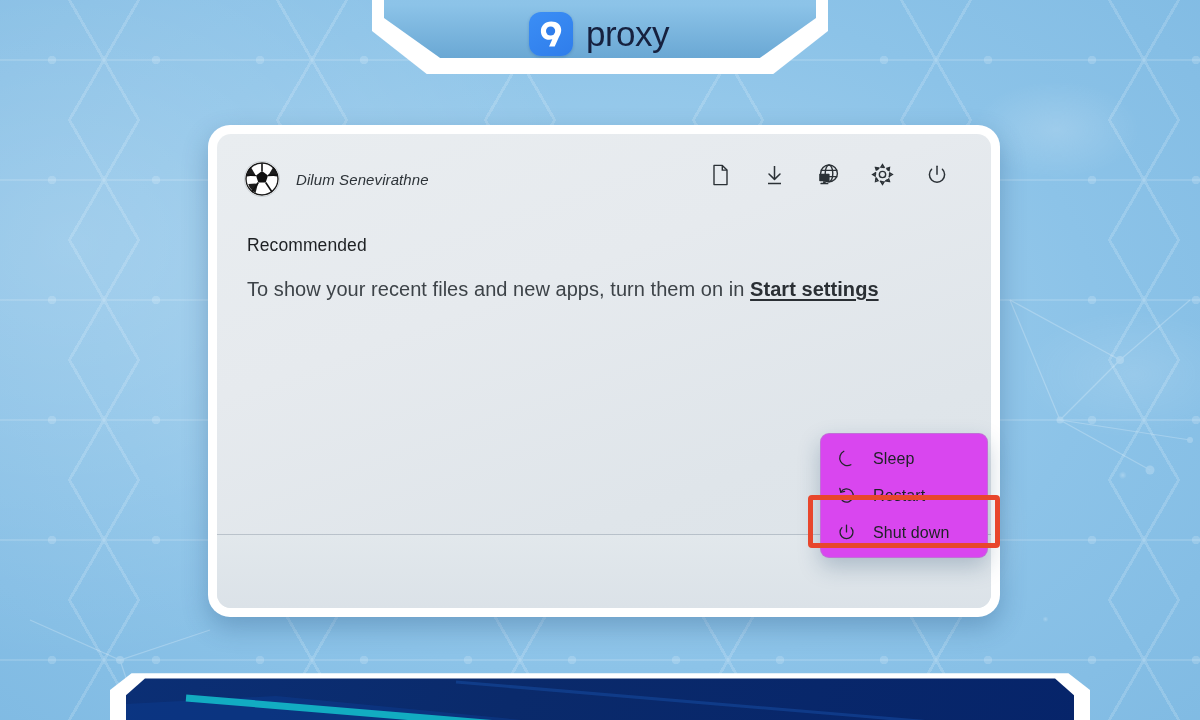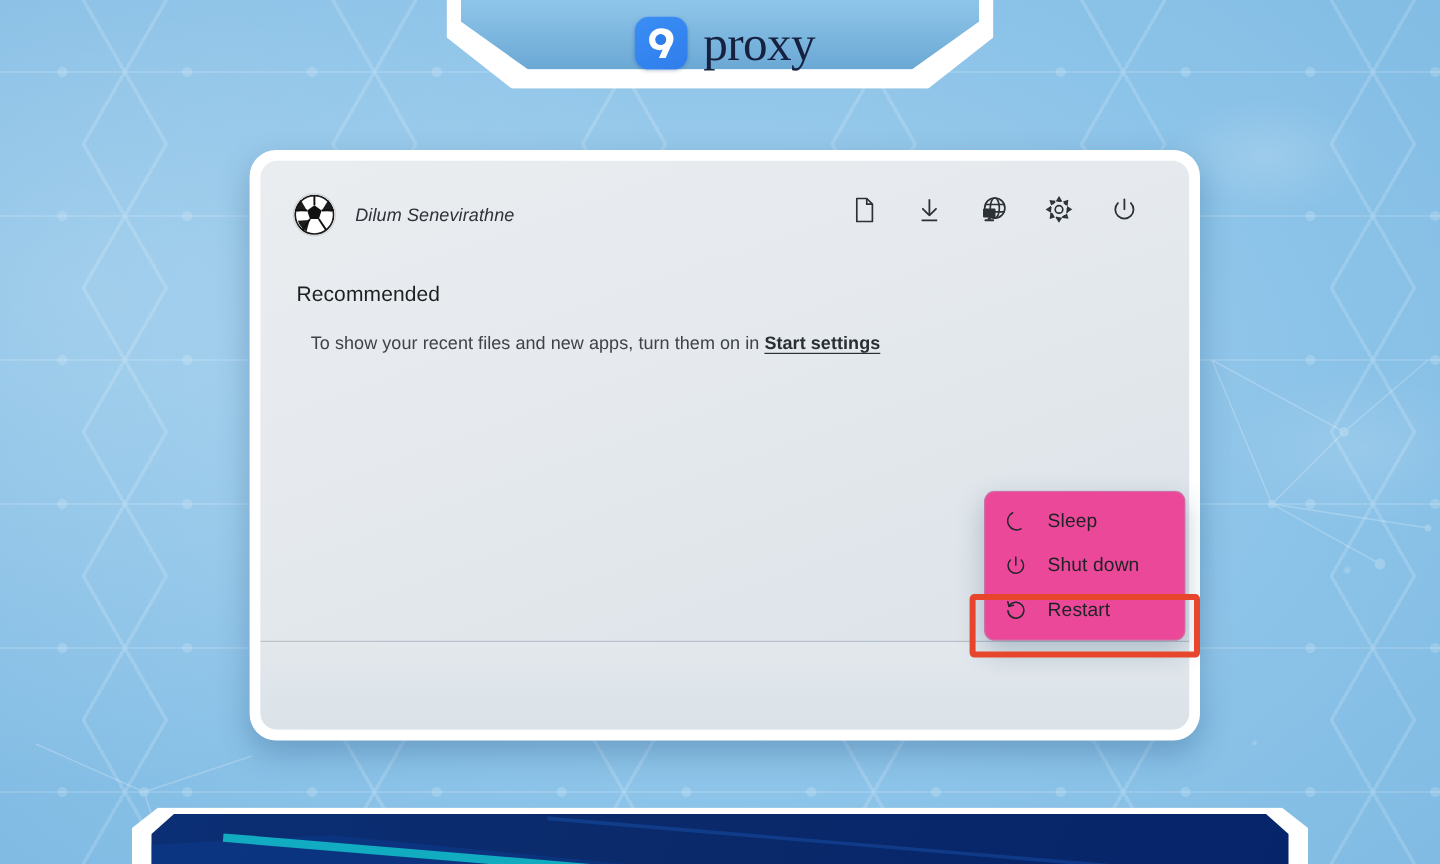--- a/index.html
+++ b/index.html
@@ -70,23 +70,23 @@
     display:flex; align-items:center; gap:13px;
     z-index:6;
   }
   #logo-mark{
     width:44px; height:44px; border-radius:12px;
     background:linear-gradient(150deg,#3b8ef5 0%,#2f7deb 100%);
     display:flex; align-items:center; justify-content:center;
     box-shadow:0 1px 3px rgba(20,60,120,.25);
   }
   #logo-text{
-    font-size:41px; font-weight:400; letter-spacing:-.5px;
+    font-size:35px; font-weight:400; letter-spacing:-.5px;
     color:#16213f;
-    font-family:Liberation Serif, serif;
+    font-family:Liberation Sans, sans-serif;
   }
 
   
   #bottom-frame{
     position:absolute; left:110px; top:648px; width:980px; height:140px;
     background:#ffffff;
     clip-path:polygon(0% 30%, 2.2% 18%, 97.8% 18%, 100% 30%, 100% 100%, 0% 100%);
     filter:drop-shadow(0 -3px 7px rgba(40,80,120,.30));
   }
   #bottom-panel{
@@ -111,23 +111,22 @@
     background:linear-gradient(160deg,#e9edf0 0%,#e6eaee 35%,#dfe5ea 70%,#dce3e8 100%);
     position:relative; overflow:hidden;
   }
   #recommended-title{
     position:absolute; left:30px; top:101px;
     font-size:17.5px; font-weight:400; color:#1d2023;
     letter-spacing:.1px;
   }
   #recommended-desc{
     position:absolute; left:30px; top:144px;
-    font-size:15px; color:#3d4348; letter-spacing:.05px;
+    font-size:20px; color:#3d4348; letter-spacing:.05px;
     white-space:nowrap;
-    margin-left:12px;
   }
   #start-settings-link{
     color:#2a2f34; font-weight:600;
     text-decoration:underline; text-underline-offset:3px;
     cursor:pointer;
   }
 
   
   #footer-divider{
     position:absolute; left:0; right:0; top:400px; height:1px;
@@ -154,22 +153,22 @@
     display:flex; align-items:center; gap:25px;
   }
   .fi{
     width:29px; height:29px;
     display:flex; align-items:center; justify-content:center;
     border-radius:6px; cursor:pointer;
   }
 
   
   #power-menu{
-    position:absolute; left:820px; top:409px; width:168px;
-    background:#ec4899;
+    position:absolute; left:820px; top:433px; width:168px;
+    background:#d946ef;
     border:1px solid rgba(160,170,180,.42);
     border-radius:9px;
     box-shadow:0 9px 22px rgba(25,60,100,.26);
     padding:6px 5px;
     z-index:9;
   }
   .pm-item{
     display:flex; align-items:center; gap:16px;
     height:37px; padding:0 10px;
     border-radius:5px; cursor:pointer;
@@ -329,32 +328,32 @@
       <svg width="19" height="19" viewBox="0 0 20 20" fill="none" stroke="#22262a" stroke-width="1.35">
         <path d="M7.2 2.4 A8 8 0 1 0 14.6 16.6 A7.2 7.2 0 0 1 7.2 2.4 Z" stroke-linejoin="round"></path>
       </svg>
     </span>
     <span class="pm-label">Sleep</span>
   </div>
 
   <div class="pm-item">
     <span class="pm-icon">
       <svg width="19" height="19" viewBox="0 0 20 20" fill="none" stroke="#22262a" stroke-width="1.35" stroke-linecap="round">
+        <path d="M4.1 6.3 A7 7 0 1 1 3.1 10.6"></path>
+        <path d="M3.0 2.6 L4.0 6.6 L8.0 5.7"></path>
+      </svg>
+    </span>
+    <span class="pm-label">Restart</span>
+  </div>
+
+  <div class="pm-item">
+    <span class="pm-icon">
+      <svg width="19" height="19" viewBox="0 0 20 20" fill="none" stroke="#22262a" stroke-width="1.35" stroke-linecap="round">
         <path d="M10 2.2 V9.4"></path>
         <path d="M5.2 4.9 A6.8 6.8 0 1 0 14.8 4.9"></path>
       </svg>
     </span>
     <span class="pm-label">Shut down</span>
   </div>
 
-  <div class="pm-item">
-    <span class="pm-icon">
-      <svg width="19" height="19" viewBox="0 0 20 20" fill="none" stroke="#22262a" stroke-width="1.35" stroke-linecap="round">
-        <path d="M4.1 6.3 A7 7 0 1 1 3.1 10.6"></path>
-        <path d="M3.0 2.6 L4.0 6.6 L8.0 5.7"></path>
-      </svg>
-    </span>
-    <span class="pm-label">Restart</span>
-  </div>
-
 </div>
 
 <div id="restart-highlight"></div>
 
 </body></html>

